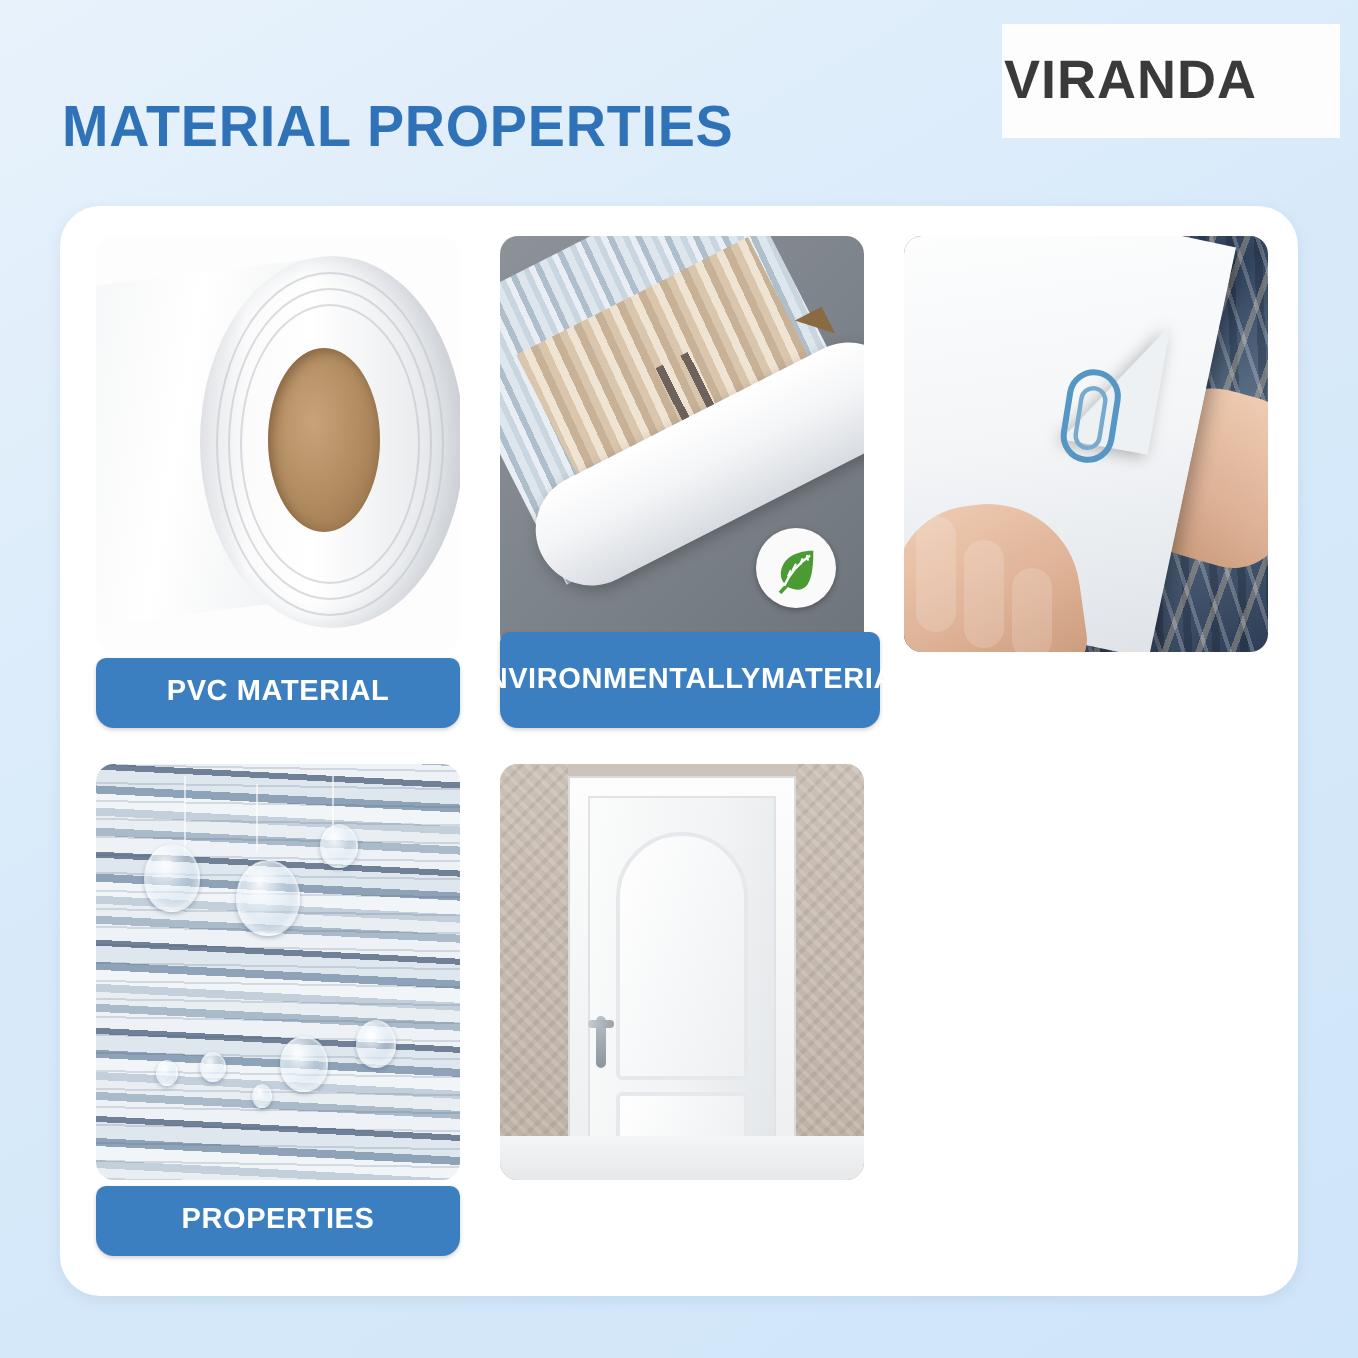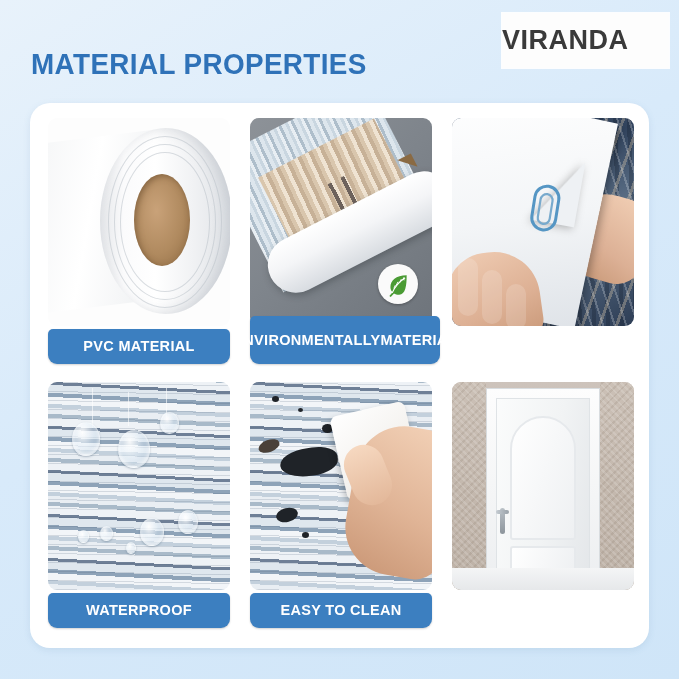--- a/index.html
+++ b/index.html
@@ -305,39 +305,23 @@
       <div class="drop" style="left:24px;top:40px;width:26px;height:32px;"></div>
       <div class="drop" style="left:70px;top:48px;width:30px;height:36px;"></div>
       <div class="drop" style="left:112px;top:30px;width:17px;height:20px;"></div>
       <div class="drop" style="left:92px;top:136px;width:22px;height:26px;"></div>
       <div class="drop" style="left:130px;top:128px;width:18px;height:22px;"></div>
       <div class="drop" style="left:30px;top:148px;width:9px;height:11px;"></div>
       <div class="drop" style="left:52px;top:144px;width:11px;height:13px;"></div>
       <div class="drop" style="left:78px;top:160px;width:8px;height:10px;"></div>
 
     </div>
-    <div class="label one">WATERPROOF</div>
-  </div>
-
-  <div class="card">
-    <div class="thumb sc-clean">
-      <div class="wood"></div>
-      <div class="stain" style="left:22px;top:14px;width:7px;height:6px;"></div>
-      <div class="stain" style="left:48px;top:26px;width:5px;height:4px;"></div>
-      <div class="stain" style="left:72px;top:42px;width:11px;height:9px;"></div>
-      <div class="stain" style="left:30px;top:66px;width:58px;height:28px;border-radius:50% 42% 46% 50%;transform:rotate(-8deg);"></div>
-      <div class="stain" style="left:8px;top:58px;width:22px;height:12px;border-radius:50%;transform:rotate(-20deg);background:#4a4038;"></div>
-      <div class="stain" style="left:26px;top:126px;width:22px;height:14px;transform:rotate(-14deg);"></div>
-      <div class="stain" style="left:52px;top:150px;width:7px;height:6px;"></div>
-      <div class="cloth"></div>
-      <div class="hand"></div>
-      <div class="thumb2"></div>
-    </div>
-    <div class="label one">EASY TO CLEAN</div>
-  </div>
+    <div class="label one">PROPERTIES</div>
+  </div>
+
 
   <div class="card">
     <div class="thumb">
       <div class="sc-door">
         <div class="wallL"></div>
           <div class="wallR"></div>
         <div class="frame"></div>
         <div class="leaf"></div>
         <div class="panelTop"></div>
         <div class="panelBot"></div>

